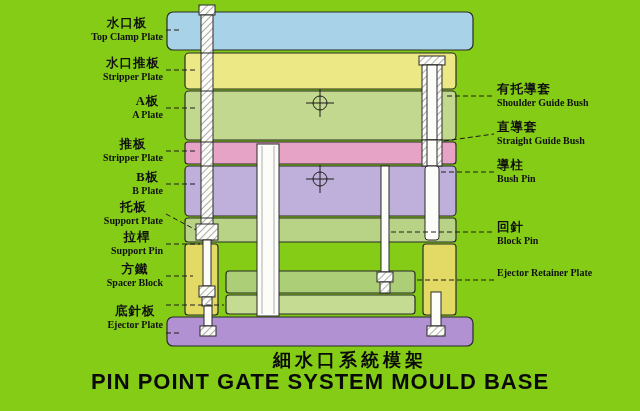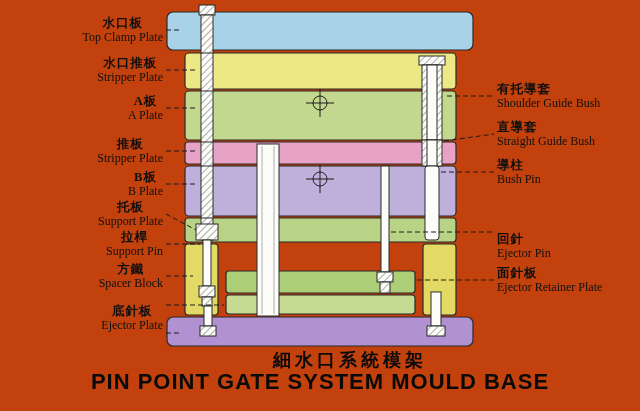--- a/index.html
+++ b/index.html
@@ -1,25 +1,25 @@
 <!DOCTYPE html>
 <html><head>
 <meta charset="utf-8">
 <style>
   html,body { margin:0; padding:0; background:#fdfdf9; }
   .stage {
     position:relative; width:640px; height:411px; overflow:hidden;
-    background:#c2410c; font-family:"Liberation Serif", serif;
+    background:#84cc16; font-family:"Liberation Serif", serif;
   }
   .stage svg { position:absolute; left:0; top:0; }
   .lbl { position:absolute; line-height:14px; color:#101010; white-space:nowrap; }
   .lbl.left  { right:477px; text-align:center; }
   .lbl.right { left:497px;  text-align:left; }
   .lbl .zh { font-family:"Liberation Serif", serif; font-weight:700; font-size:12.5px; letter-spacing:1px; }
-  .lbl .en { font-family:"Liberation Serif", serif; font-weight:400; font-size:12px; }
+  .lbl .en { font-family:"Liberation Serif", serif; font-weight:700; font-size:10px; }
   .title-zh {
     position:absolute; top:348px; left:0; width:640px; text-align:center;
     font-family:"Liberation Sans", sans-serif; font-weight:700; font-size:18px;
     letter-spacing:4px; color:#0a0a0a;padding-left:30px;
   }
   .title-en {
     position:absolute; top:369px; left:0; width:640px; text-align:center;
     font-family:"Liberation Sans", sans-serif; font-weight:700; font-size:22px;
     letter-spacing:1px; color:#0a0a0a;
   }
@@ -162,25 +162,24 @@
     <div class="en">Straight Guide Bush</div>
   </div>
   <div class="lbl right" style="top:82px">
     <div class="zh">有托導套</div>
     <div class="en">Shoulder Guide Bush</div>
   </div>
   <div class="lbl right" style="top:158px">
     <div class="zh">導柱</div>
     <div class="en">Bush Pin</div>
   </div>
-  <div class="lbl right" style="top:232px">
+  <div class="lbl right" style="top:220px">
     <div class="zh">回針</div>
-    <div class="en">Ejector Pin</div>
+    <div class="en">Block Pin</div>
   </div>
   <div class="lbl right" style="top:266px">
-    <div class="zh">面針板</div>
     <div class="en">Ejector Retainer Plate</div>
   </div>
 
   <div class="title-zh">細水口系統模架</div>
   <div class="title-en">PIN POINT GATE SYSTEM MOULD BASE</div>
 
 </div>
 
 </body></html>

